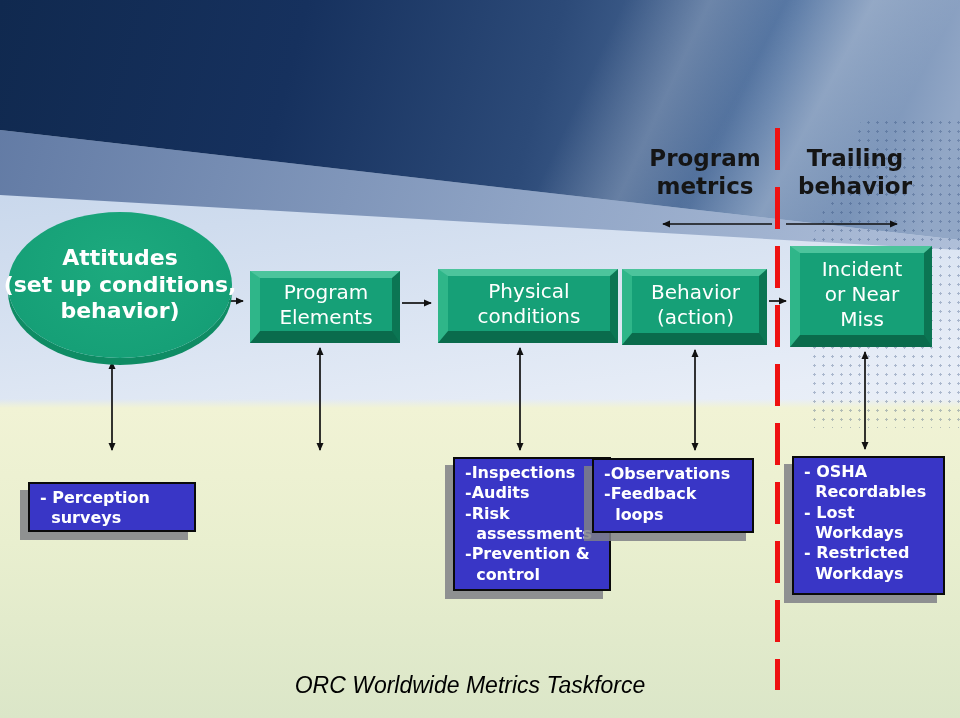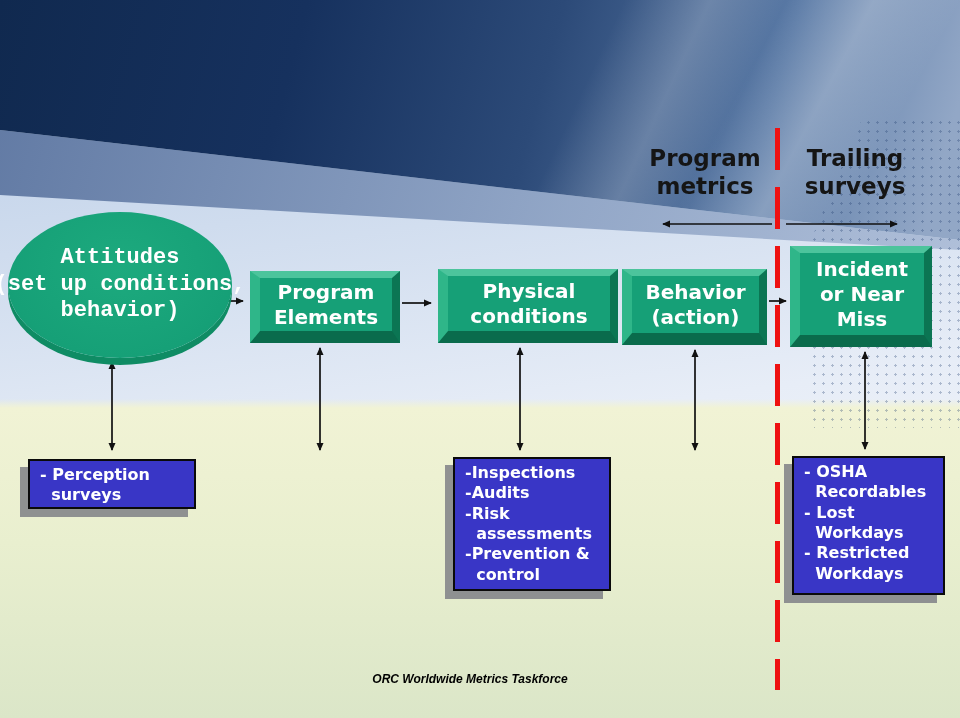--- a/index.html
+++ b/index.html
@@ -58,69 +58,69 @@
     left:775px;top:128px;width:5px;height:562px;z-index:4;
     background:repeating-linear-gradient(180deg,#ee1111 0px,#ee1111 42px,transparent 42px,transparent 59px);
   }
 
   
   .ellipse{
     left:8px;top:212px;width:224px;height:146px;z-index:6;
     background:radial-gradient(ellipse at 50% 38%,#1daa7e 0%,#16a077 70%,#13986f 100%);
     border-radius:50%;
     box-shadow:0 7px 0 #0f8c64;
-    display:flex;align-items:center;justify-content:center;font-family:Liberation Mono, monospace;
+    display:flex;align-items:center;justify-content:center;
   }
   .ellipse .txt{
     color:#fff;font-weight:bold;font-size:22px;line-height:1.22;text-align:center;white-space:pre;
   }
   .gbox{
     z-index:6;box-sizing:border-box;background:#16a077;
     border-style:solid;border-width:7px 8px 12px 10px;
     border-color:#4cc49c #0b7553 #0a6b4c #2fb689;
     display:flex;align-items:center;justify-content:center;
-    color:#fff;font-weight:bold;font-size:20px;line-height:1.25;text-align:center;
+    color:#fff;font-weight:normal;font-size:20px;line-height:1.25;text-align:center;
   }
   .gbox .txt{white-space:pre;}
 
   
   .bbox{
     z-index:6;box-sizing:border-box;background:#3936c6;
     border:2px solid #0a0a0a;
     box-shadow:-8px 8px 0 rgba(127,128,134,.85);
     color:#fff;font-weight:bold;font-size:16px;line-height:1.27;
     padding:4px 8px 4px 10px;
   }
 
   
   .arrows{left:0;top:0;z-index:5;}
 
   
   .caption{
     left:0;top:672px;width:940px;z-index:8;text-align:center;
     font-family:"Liberation Sans",sans-serif;
-    font-weight:bold;font-style:italic;font-size:12px;color:#000;
+    font-weight:normal;font-style:italic;font-size:23px;color:#000;
   }
 </style>
 </head>
 <body>
 
 <div id="slide">
 
   <div class="abs bg-band"></div>
   <div class="abs bg-header"></div>
   <div class="abs bg-header-streaks"></div>
   <div class="abs bg-dots"></div>
   <div class="abs bg-bottom"></div>
 
 
   <div class="abs metric-label pre" style="left:635px;top:144px;width:140px;">Program
 metrics</div>
   <div class="abs metric-label pre" style="left:790px;top:144px;width:130px;">Trailing
-surveys</div>
+behavior</div>
 
   <div class="abs red-divider"></div>
 
   <svg class="abs arrows" width="960" height="718" viewBox="0 0 960 718">
     <defs>
       <marker id="ah" viewBox="0 0 10 8" markerWidth="9" markerHeight="8" refX="8" refY="4" orient="auto-start-reverse" markerUnits="userSpaceOnUse">
         <path d="M0,0 L9,4 L0,8 z" fill="#111"></path>
       </marker>
     </defs>
     <path d="M228,301 L243,301" stroke="#111" stroke-width="1.7" marker-end="url(#ah)"></path>
@@ -152,28 +152,31 @@
   <div class="abs gbox" style="left:622px;top:269px;width:145px;height:76px;">
     <div class="txt">Behavior
 (action)</div>
   </div>
   <div class="abs gbox" style="left:790px;top:246px;width:142px;height:101px;">
     <div class="txt">Incident
 or Near
 Miss</div>
   </div>
 
-  <div class="abs bbox pre" style="left:28px;top:459px;width:168px;height:50px;">- Perception
+  <div class="abs bbox pre" style="left:28px;top:482px;width:168px;height:50px;">- Perception
   surveys</div>
   <div class="abs bbox pre" style="left:425px;top:457px;width:158px;height:134px;margin-left:28px;">-Inspections
 -Audits
 -Risk
   assessments
 -Prevention &amp;
   control</div>
+  <div class="abs bbox pre" style="left:592px;top:458px;width:162px;height:75px;">-Observations
+-Feedback
+  loops</div>
   <div class="abs bbox pre" style="left:792px;top:456px;width:153px;height:139px;">- OSHA
   Recordables
 - Lost
   Workdays
 - Restricted
   Workdays</div>
 
   <div class="abs caption">ORC Worldwide Metrics Taskforce</div>
 
 </div>

